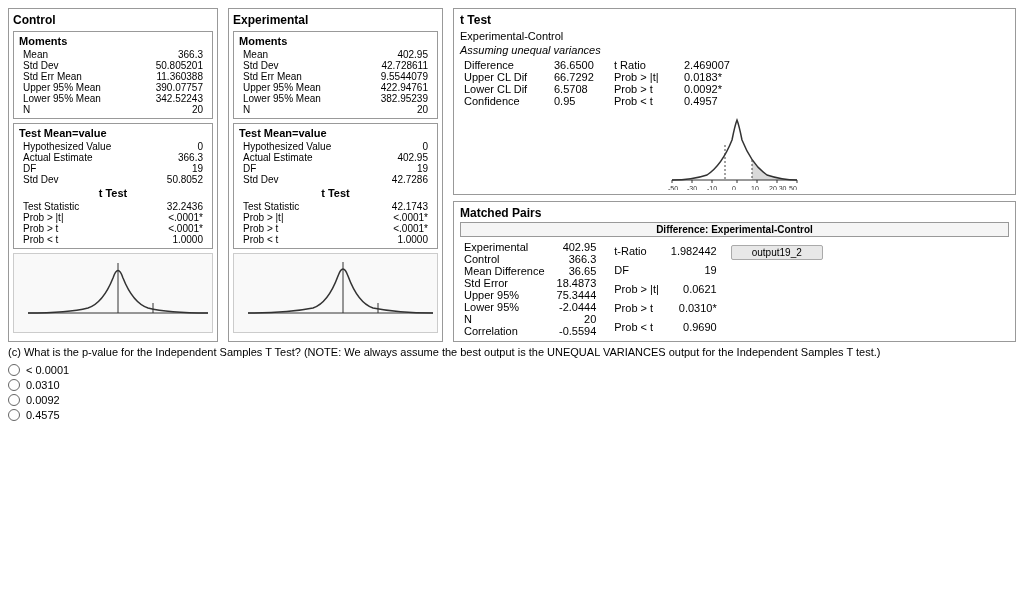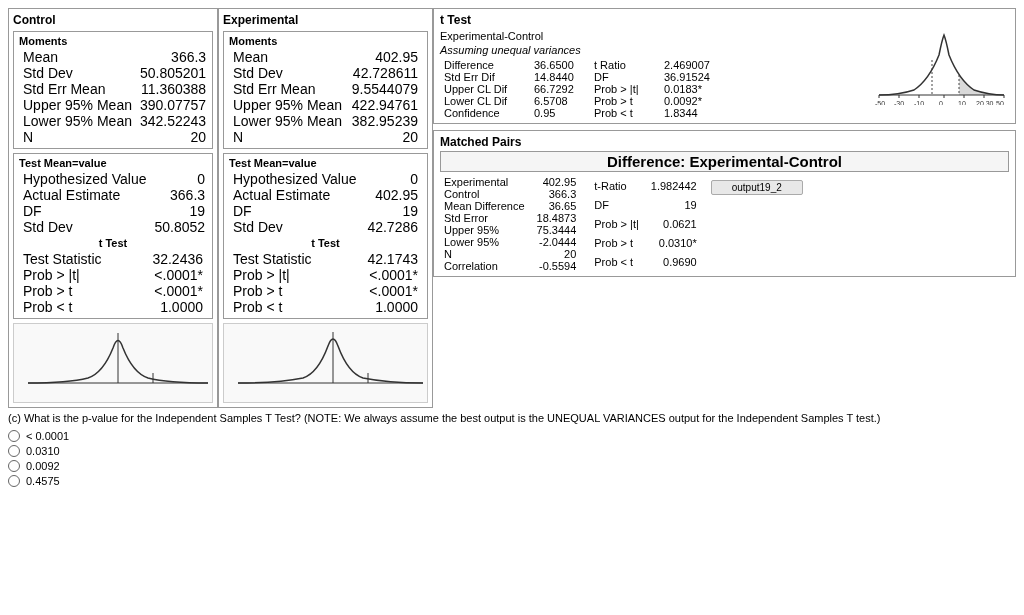--- a/index.html
+++ b/index.html
@@ -7,20 +7,21 @@
       font-family: Arial, sans-serif;
       font-size: 11px;
       background: #fff;
       color: #000;
       width: 1024px;
       min-height: 615px;
       padding: 8px;
     }
     .top-section {
       display: flex;
+      gap: 10px;
     }
     .panel {
       border: 1px solid #999;
       padding: 4px;
       background: #fff;
     }
     .panel-title {
       font-weight: bold;
       font-size: 12px;
       margin-bottom: 4px;
@@ -34,21 +35,21 @@
       font-weight: bold;
       font-size: 11px;
       margin-bottom: 2px;
     }
     table.stats {
       border-collapse: collapse;
       width: 100%;
     }
     table.stats td {
       padding: 0px 4px;
-      font-size: 14px;
+      font-size: 10px;
       white-space: nowrap;
     }
     table.stats td:last-child {
       text-align: right;
     }
     .ttest-title {
       font-weight: bold;
       text-align: center;
       font-size: 11px;
       margin: 2px 0;
@@ -70,20 +71,21 @@
       min-width: 420px;
     }
     .ttest-panel-title {
       font-weight: bold;
       font-size: 12px;
       margin-bottom: 3px;
     }
     .ttest-inner {
       display: flex;
       gap: 8px;
+      flex-direction: column;
     }
     .ttest-data {
       flex: 1;
     }
     table.ttest-table {
       border-collapse: collapse;
     }
     table.ttest-table td {
       padding: 0 4px;
       font-size: 11px;
@@ -93,21 +95,21 @@
       border: 1px solid #999;
       padding: 4px 6px;
     }
     .matched-title {
       font-weight: bold;
       font-size: 12px;
       margin-bottom: 2px;
     }
     .matched-subtitle {
       font-weight: bold;
-      font-size: 15px;
+      font-size: 10px;
       border: 1px solid #999;
       padding: 1px 4px;
       margin-bottom: 4px;
       text-align: center;
       background: #f5f5f5;
     }
     .matched-inner {
       display: flex;
       gap: 10px;
     }
@@ -360,44 +362,38 @@
         <div class="ttest-data">
           <div style="font-size:11px; margin-bottom:2px;">Experimental-Control</div>
           <div style="font-size:11px; margin-bottom:3px; font-style:italic;">Assuming unequal variances</div>
           <table class="ttest-table">
             <tbody id="ttest-tbody">
                 <tr>
                   <td style="min-width:90px">Difference</td>
                   <td style="min-width:60px">36.6500</td>
                   <td style="min-width:70px">t Ratio</td>
                   <td>2.469007</td>
-                </tr>
-                <tr>
-                  <td style="min-width:90px">Std Err Dif</td>
-                  <td style="min-width:60px">14.8440</td>
-                  <td style="min-width:70px">DF</td>
-                  <td>36.91524</td>
                 </tr>
                 <tr>
                   <td style="min-width:90px">Upper CL Dif</td>
                   <td style="min-width:60px">66.7292</td>
                   <td style="min-width:70px">Prob &gt; |t|</td>
                   <td>0.0183*</td>
                 </tr>
                 <tr>
                   <td style="min-width:90px">Lower CL Dif</td>
                   <td style="min-width:60px">6.5708</td>
                   <td style="min-width:70px">Prob &gt; t</td>
                   <td>0.0092*</td>
                 </tr>
                 <tr>
                   <td style="min-width:90px">Confidence</td>
                   <td style="min-width:60px">0.95</td>
                   <td style="min-width:70px">Prob &lt; t</td>
-                  <td>1.8344</td>
+                  <td>0.4957</td>
                 </tr>
               </tbody>
           </table>
         </div>
 
         <div style="display:flex; flex-direction:column; align-items:center;">
           <svg width="135" height="75">
 
             <path d="M 5,65 Q 25,65 40,60 Q 55,50 65,25 Q 68,10 70,5 Q 72,10 75,25 Q 85,50 100,60 Q 115,65 130,65" fill="none" stroke="#333" stroke-width="1.5"></path>
 

